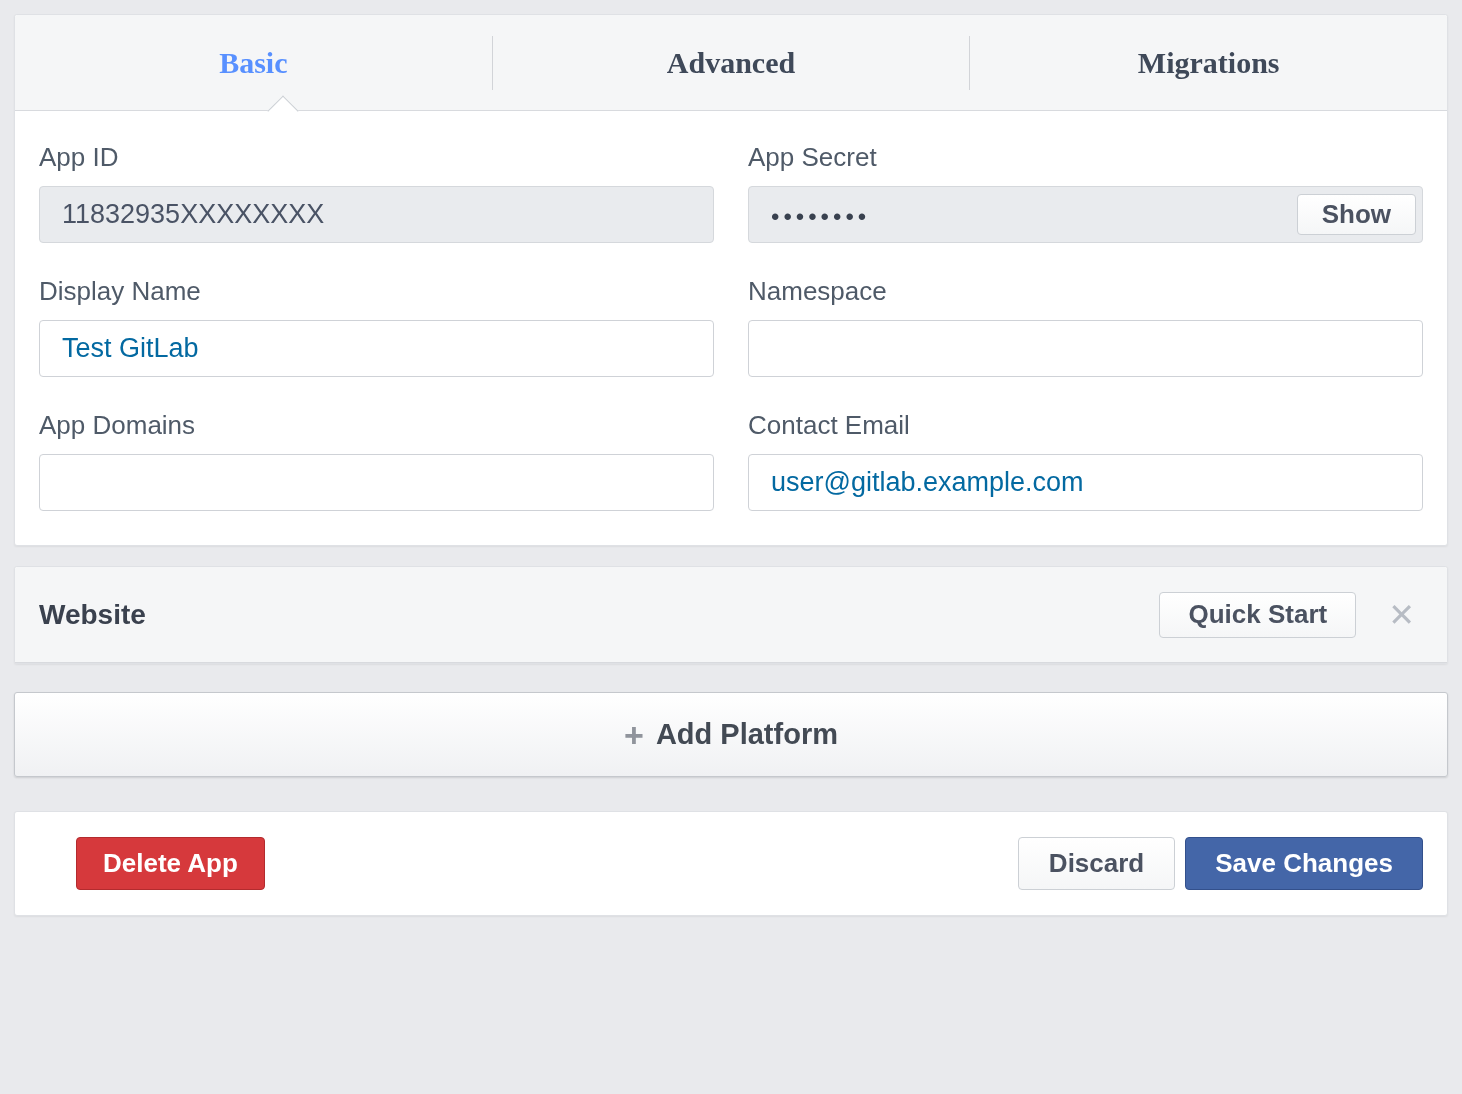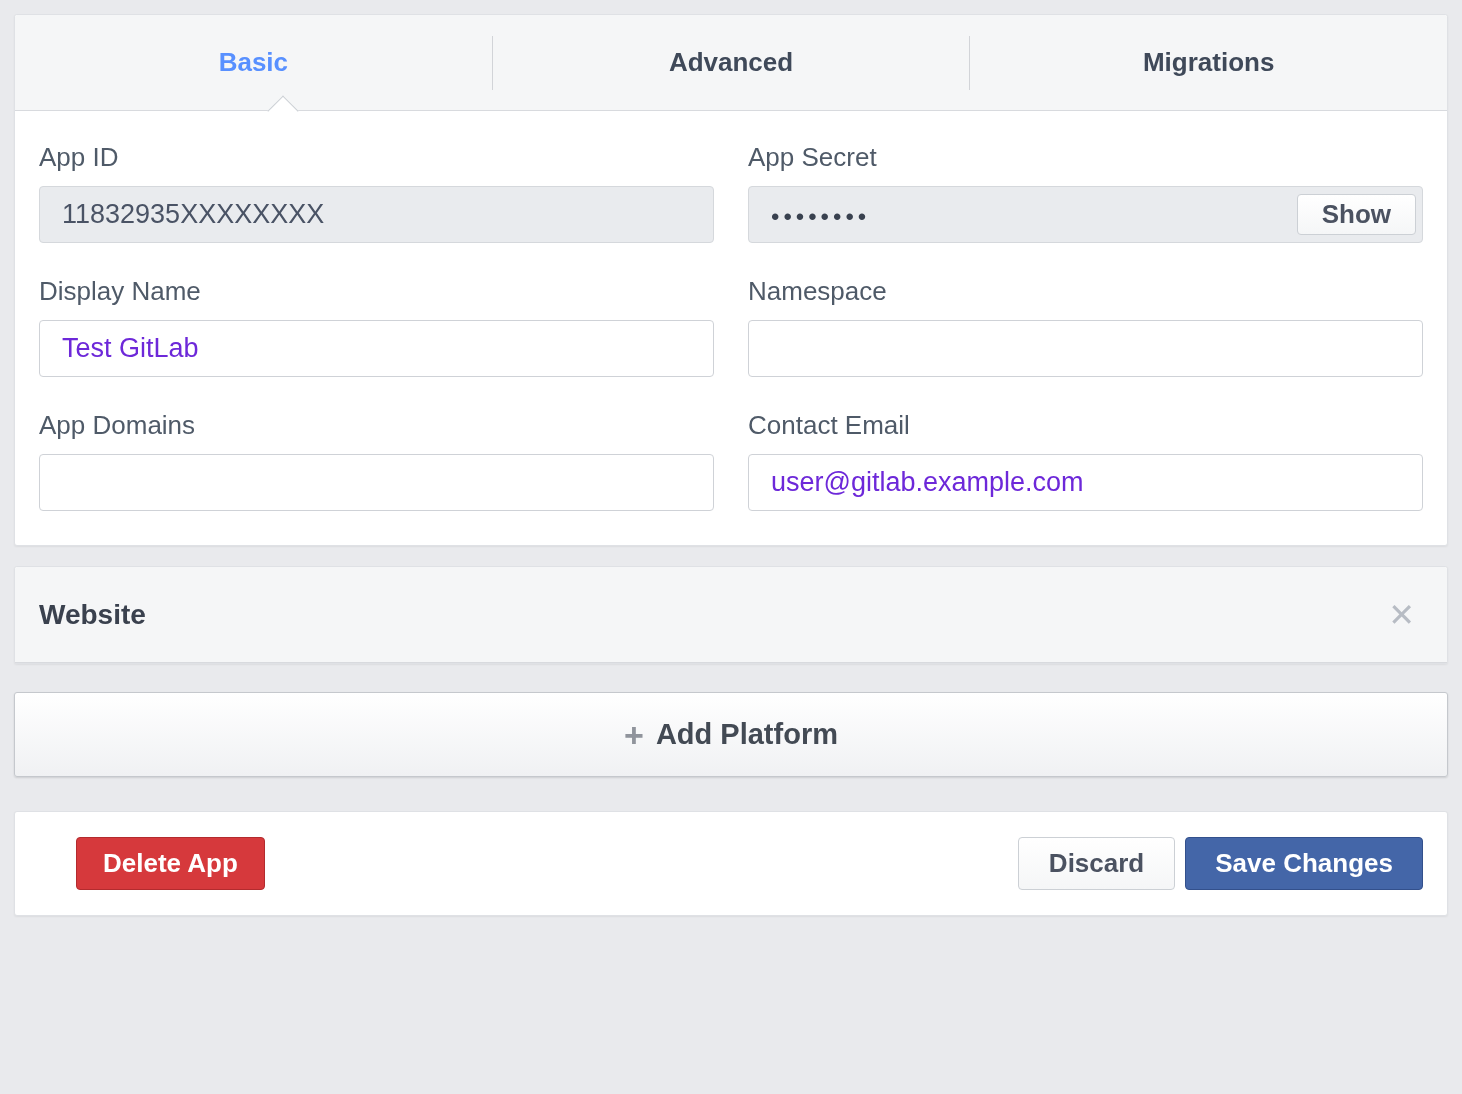--- a/index.html
+++ b/index.html
@@ -25,24 +25,25 @@
     height: 96px;
     background: #f5f6f7;
     border-bottom: 1px solid #d8dade;
     border-radius: 3px 3px 0 0;
   }
   .tab {
     flex: 1;
     display: flex;
     align-items: center;
     justify-content: center;
-    font-size: 26px;
+    font-size: 30px;
     font-weight: bold;
     color: #3f4959;
     cursor: pointer;
+    font-family: Liberation Serif, serif;
   }
   .tab.active { color: #5890ff; }
   .tab-divider {
     width: 1px;
     background: #d2d4d8;
     align-self: center;
     height: 54px;
   }
   .tab-notch {
     position: absolute;
@@ -73,21 +74,21 @@
     margin-bottom: 15px;
   }
   .text-input {
     width: 100%;
     height: 57px;
     border: 1px solid #cfd2d7;
     border-radius: 4px;
     background: #ffffff;
     font-family: "Liberation Sans", "DejaVu Sans", sans-serif;
     font-size: 27px;
-    color: #6d28d9;
+    color: #0369a1;
     padding: 0 22px;
     outline: none;
   }
   .text-input:disabled,
   .input-disabled {
     background: #e9ebee;
     border-color: #d5d8dc;
     color: #4a5365;
   }
   .secret-wrap { position: relative; }
@@ -260,20 +261,21 @@
     <div class="field">
       <label class="field-label">Contact Email</label>
       <input class="text-input" type="text" value="user@gitlab.example.com" style="">
     </div>
   </div>
 </div>
 
 <div class="card website-card">
   <div class="section-header">
     <div class="section-title">Website</div>
+    <button class="btn btn-light quickstart-btn">Quick Start</button>
     <span class="close-x">✕</span>
   </div>
 </div>
 
 <button class="add-platform">
   <span class="plus">+</span>
   <span class="ap-label">Add Platform</span>
 </button>
 
 <div class="card footer-card">

